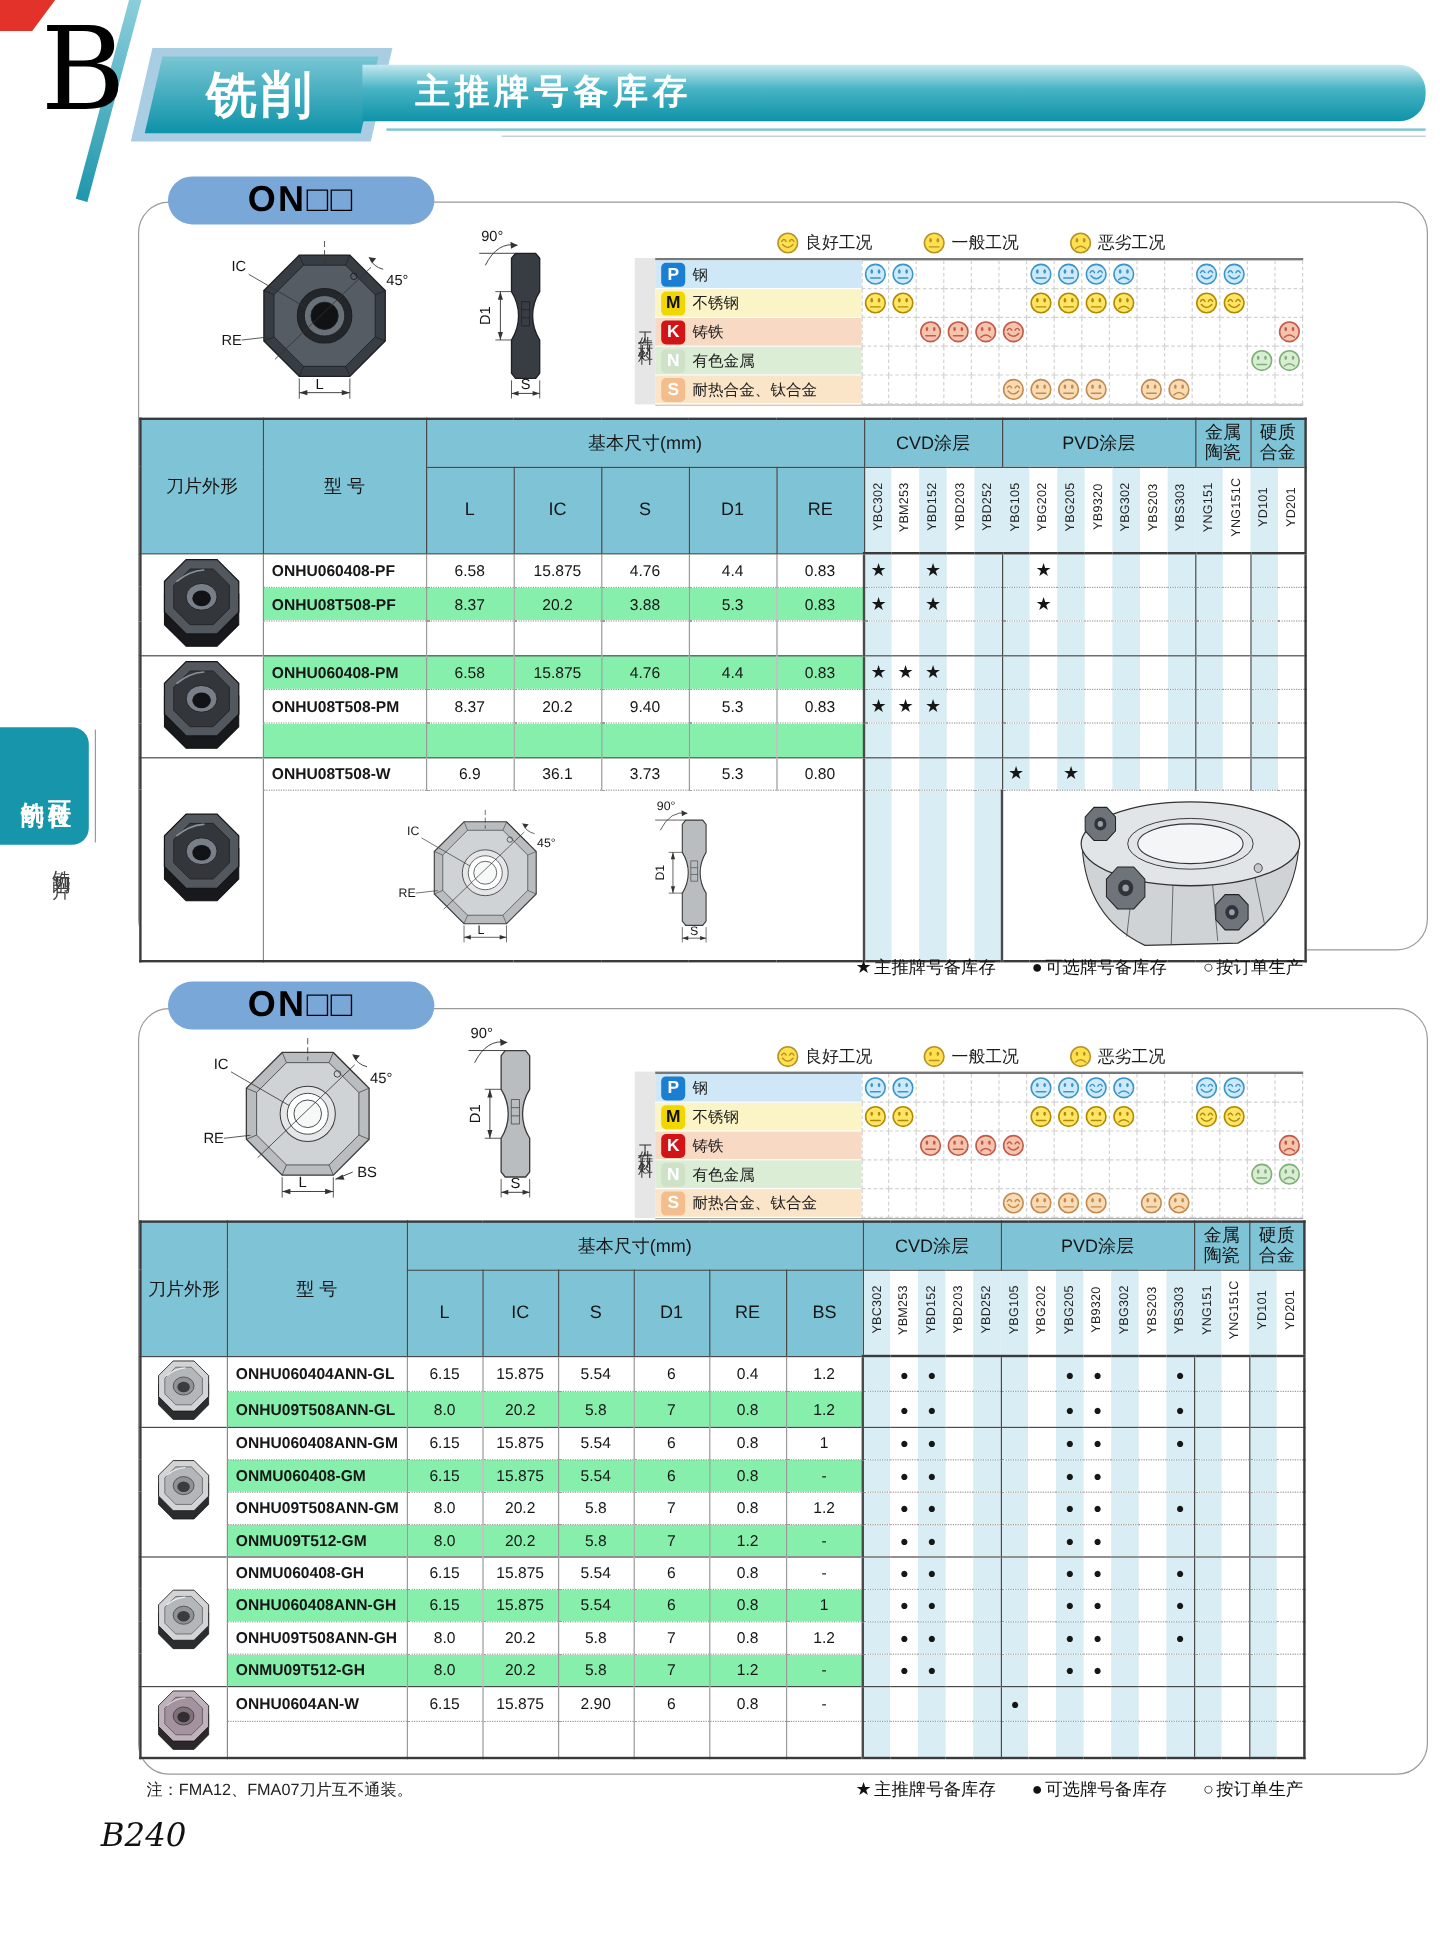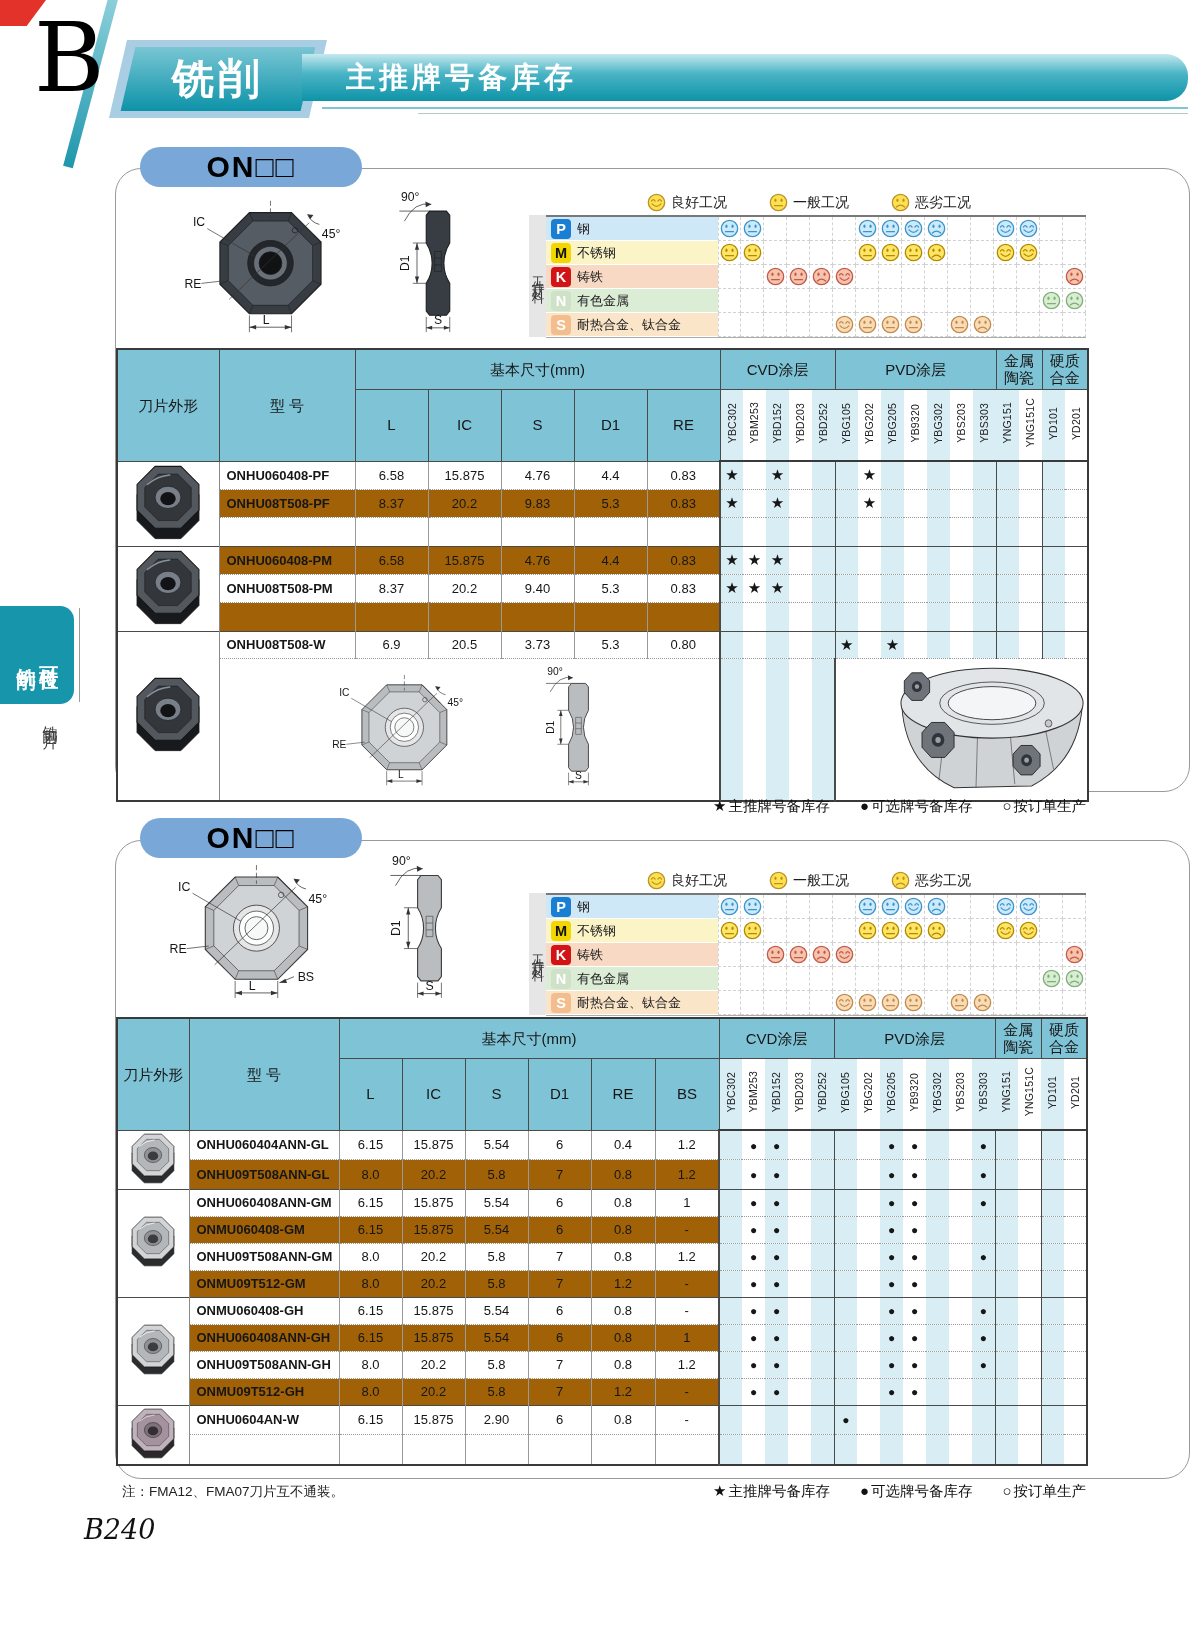--- a/index.html
+++ b/index.html
@@ -56,21 +56,21 @@
   .spec thead tr.h1{height:40px;} .spec thead tr.h2{height:72px;}
   .spec th.gname{background:#fff;border-left:none;border-right:none;border-bottom:2px solid #3a3a3a;vertical-align:middle;text-align:center;}
   .spec th.gname.stripe{background:#d9edf4;}
   .vtext{writing-mode:vertical-rl;transform:rotate(180deg);font-size:10.5px;letter-spacing:0.2px;
          white-space:nowrap;display:inline-block;line-height:1;color:#222;}
   .spec td{padding:0;font-size:13px;text-align:center;color:#161616;overflow:hidden;}
   .spec tbody tr{height:27px;}
   tr.hE1{height:28px;} tr.hE2{height:42px;} tr.hDraw{height:139px;}
   td.modelc{text-align:left;padding-left:7px;font-weight:bold;font-size:13px;border-left:1px solid #8a8a8a;white-space:nowrap;}
   td.dimc{border-left:1px solid #9a9a9a;}
-  td.gray{background:#a16207;}
+  td.gray{background:#86efac;}
   td.gc.stripe{background:#d9edf4;}
   td.gc.gstart,th.gstart{border-left:2px solid #4a4a4a;}
   td.gc.gdiv,th.gdiv{border-left:1px solid #4a4a4a;}
   tr.sep-dot td{border-top:1px dotted #9a9a9a;}
   tr.sep-solid td{border-top:1px solid #4a4a4a;}
   td.shapec{background:#fff;}
   .mark{font-size:15px;line-height:1;} .mark.dot{font-size:12px;}
   td.draw-cell{border-left:1px solid #8a8a8a;}
   td.cutter-cell{border-left:2px solid #4a4a4a;vertical-align:bottom;}
   .drawwrap{display:flex;justify-content:center;align-items:flex-end;gap:55px;padding-bottom:3px;}
@@ -675,21 +675,21 @@
             <td class="gc stripe"></td>
             <td class="gc stripe gdiv"></td>
             <td class="gc"></td>
             <td class="gc stripe gdiv"></td>
             <td class="gc"></td>
           </tr>
           <tr class="sep-dot">
             <td class="modelc gray">ONHU08T508-PF</td>
             <td class="dimc gray">8.37</td>
             <td class="dimc gray">20.2</td>
-            <td class="dimc gray">9.83</td>
+            <td class="dimc gray">3.88</td>
             <td class="dimc gray">5.3</td>
             <td class="dimc gray">0.83</td>
             <td class="gc stripe gstart"><span class="mark">★</span></td>
             <td class="gc"></td>
             <td class="gc stripe"><span class="mark">★</span></td>
             <td class="gc"></td>
             <td class="gc stripe"></td>
             <td class="gc stripe gdiv"></td>
             <td class="gc"><span class="mark">★</span></td>
             <td class="gc stripe"></td>
@@ -810,21 +810,21 @@
             <td class="shapec" rowspan="2"><svg width="86" height="81" viewBox="0 0 100 94">
                 <polygon points="35.0,17.0 65.0,17.0 86.0,38.0 86.0,68.0 65.0,89.0 35.0,89.0 14.0,68.0 14.0,38.0" fill="#17191c" stroke="#101010" stroke-width="1"></polygon>
                 <polygon points="35.0,5.0 65.0,5.0 86.0,26.0 86.0,56.0 65.0,77.0 35.0,77.0 14.0,56.0 14.0,26.0" fill="#53585f" stroke="#161616" stroke-width="1.2"></polygon>
                 <polygon points="38.7,14.0 61.3,14.0 77.0,29.7 77.0,52.3 61.3,68.0 38.7,68.0 23.0,52.3 23.0,29.7" fill="#33373c" stroke="#1c1c1c" stroke-width="0.7"></polygon>
                 <ellipse cx="50" cy="41" rx="15" ry="13" fill="#787f88" stroke="#1a1a1a" stroke-width="0.8"></ellipse>
                 <ellipse cx="50" cy="42.5" rx="9" ry="7.6" fill="#111316"></ellipse>
                 <path d="M26,26 Q38,16 52,15" fill="none" stroke="#8a929b" stroke-width="1.6" stroke-linecap="round"></path>
               </svg></td>
             <td class="modelc">ONHU08T508-W</td>
             <td class="dimc">6.9</td>
-            <td class="dimc">20.5</td>
+            <td class="dimc">36.1</td>
             <td class="dimc">3.73</td>
             <td class="dimc">5.3</td>
             <td class="dimc">0.80</td>
             <td class="gc stripe gstart"></td>
             <td class="gc"></td>
             <td class="gc stripe"></td>
             <td class="gc"></td>
             <td class="gc stripe"></td>
             <td class="gc stripe gdiv"><span class="mark">★</span></td>
             <td class="gc"></td>

